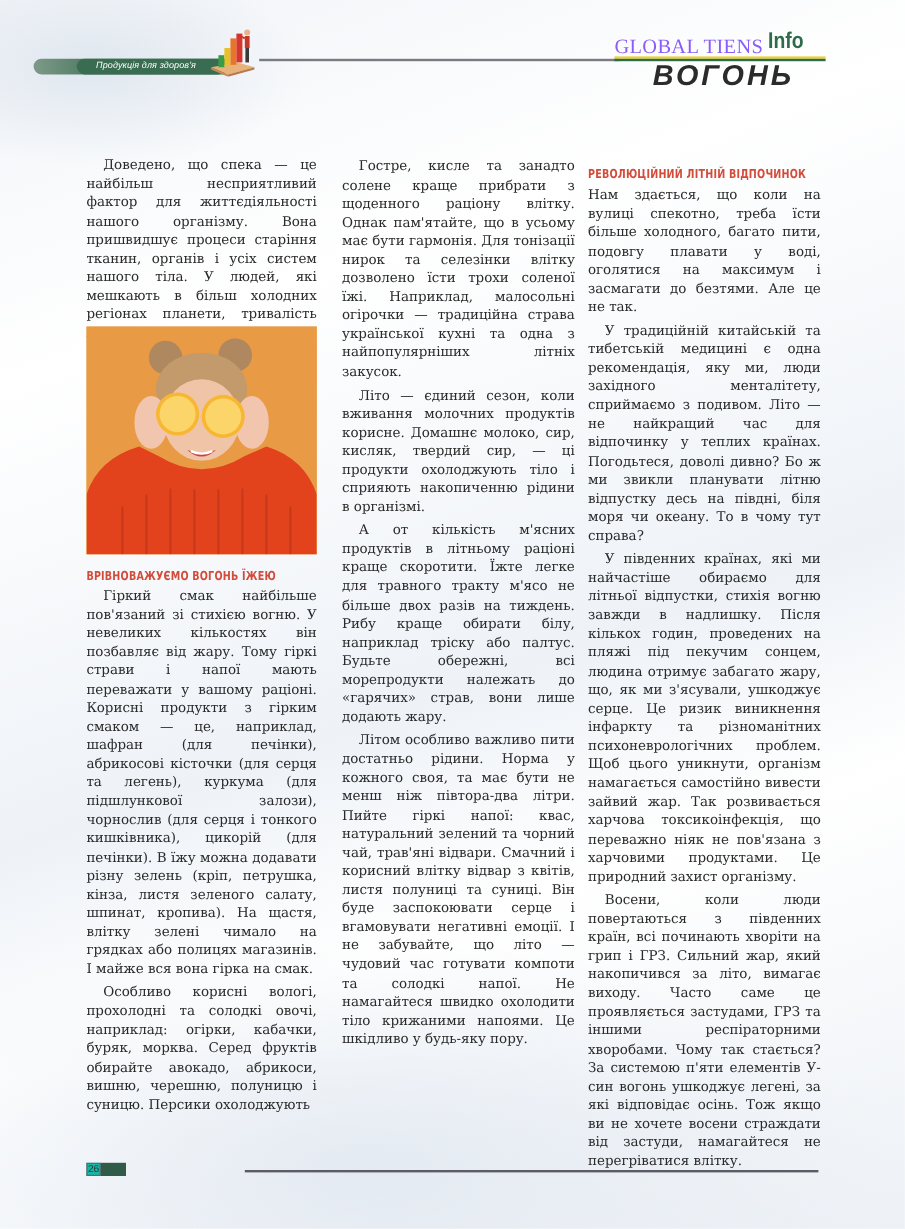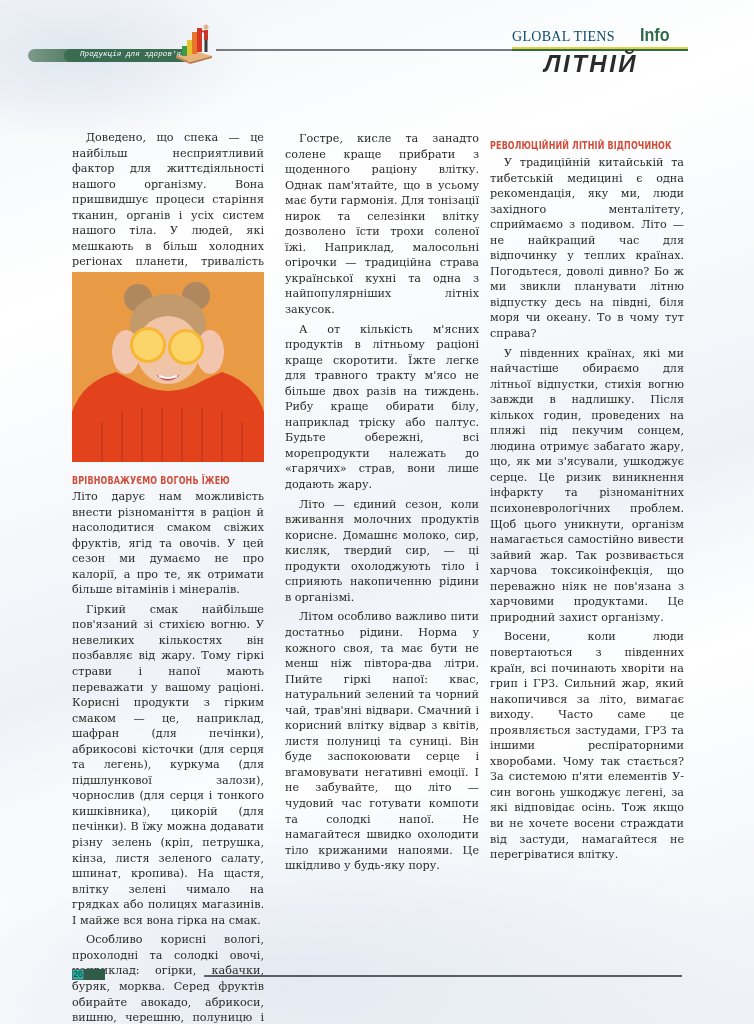--- a/index.html
+++ b/index.html
@@ -13,28 +13,28 @@
     .bg-shape1 { position: absolute; left: 0; top: 0; width: 260px; height: 140px;
       background: radial-gradient(ellipse at 30% 40%, rgba(210,220,232,0.6), rgba(255,255,255,0) 70%); }
     .bg-shape2 { position: absolute; left: 0; top: 780px; width: 754px; height: 244px;
       background: radial-gradient(ellipse at 40% 80%, rgba(215,224,236,0.6), rgba(255,255,255,0) 70%); }
 
     
     .header-pill { position: absolute; left: 28px; top: 49px; width: 160px; height: 13px;
       border-radius: 7px; background: linear-gradient(90deg, #7d9a88 0%, #4f7a62 30%, #2f6549 100%); }
     .header-pill-dark { position: absolute; left: 64px; top: 49px; width: 124px; height: 13px;
       border-radius: 7px 0 0 7px; background: #3a6c51; }
-    .header-pill-text { position: absolute; left: 80px; top: 50px; font-family: Liberation Mono, monospace;
+    .header-pill-text { position: absolute; left: 80px; top: 50px; font-family: Liberation Sans, sans-serif;
       font-size: 7.5px; font-style: italic; color: #ffffff; letter-spacing: 0.1px; }
     .header-icon { position: absolute; left: 172px; top: 22px; width: 44px; height: 42px; }
     .header-line { position: absolute; left: 216px; top: 49px; width: 300px; height: 2px; background: #7a7a80; }
 
     .brand { position: absolute; left: 512px; top: 26px; width: 180px; }
-    .brand-global { position: absolute; left: 0; top: 3px; font-family: "Liberation Serif", serif; font-size: 14px;
-      color: #0c4a6e; letter-spacing: 0.3px; white-space: nowrap; }
+    .brand-global { position: absolute; left: 0; top: 3px; font-family: "Liberation Serif", serif; font-size: 17px;
+      color: #8b5cf6; letter-spacing: 0.3px; white-space: nowrap; }
     .brand-info { position: absolute; left: 128px; top: -2px; font-family: "Liberation Sans", sans-serif; font-weight: bold;
       font-size: 19px; color: #2f6b4a; transform: scaleX(0.85); transform-origin: left; }
     .brand-bar-y { position: absolute; left: 0; top: 21px; width: 176px; height: 2px; background: #e6d33a; }
     .brand-bar-g { position: absolute; left: 0; top: 23px; width: 176px; height: 2px; background: #2f6b4a; }
     .brand-ukraine { position: absolute; left: 32px; top: 24px; font-family: "Liberation Sans", sans-serif; font-weight: bold;
       font-style: italic; font-size: 24px; color: #2b2b2b; letter-spacing: 2.5px; }
 
     
     .col { position: absolute; font-size: 11.2px; line-height: 15.55px; text-align: justify; hyphens: manual; }
     .col p { text-indent: 14px; margin-bottom: 4px; }
@@ -85,21 +85,21 @@
     <rect x="32.5" y="18" width="3" height="12" fill="#3a3a3a"></rect>
     <line x1="32" y1="10" x2="26" y2="7" stroke="#c8362a" stroke-width="1.5"></line>
   </svg>
   <div class="header-line"></div>
 
   <div class="brand">
     <span class="brand-global">GLOBAL TIENS</span>
     <span class="brand-info">Info</span>
     <div class="brand-bar-y"></div>
     <div class="brand-bar-g"></div>
-    <span class="brand-ukraine">ЛІТНІЙ</span>
+    <span class="brand-ukraine">ВОГОНЬ</span>
   </div>
 </div>
 
 <div class="col col1">
   <p>Доведено, що спека — це найбільш несприятливий фактор для життєдіяльності нашого організму. Вона пришвидшує процеси старіння тканин, органів і усіх систем нашого тіла. У людей, які мешкають в більш холодних регіонах планети, тривалість життя довша.</p>
 </div>
 
 <div class="photo">
   <svg width="192" height="190" viewBox="0 0 192 190">
     <rect width="192" height="190" fill="#e99a45"></rect>
@@ -122,34 +122,34 @@
     <path d="M87 104 Q96 108 105 104" stroke="#fff" stroke-width="2" fill="none"></path>
 
     <path d="M0 190 L0 140 Q10 110 44 100 L60 108 Q96 130 132 108 L150 100 Q182 110 192 140 L192 190 Z" fill="#e2431c"></path>
     <path d="M30 150 L30 190 M50 140 L50 190 M70 135 L70 190 M90 136 L90 190 M110 136 L110 190 M130 135 L130 190 M150 140 L150 190 M170 150 L170 190" stroke="#c8361a" stroke-width="1.5"></path>
   </svg>
 </div>
 
 <div class="section-heading h1">ВРІВНОВАЖУЄМО ВОГОНЬ ЇЖЕЮ</div>
 
 <div class="col col1b">
-  <p class="noindent">Літо дарує нам можливість внести різноманіття в раціон й насолодитися смаком свіжих фруктів, ягід та овочів. У цей сезон ми думаємо не про калорії, а про те, як отримати більше вітамінів і мінералів.</p>
   <p>Гіркий смак найбільше пов'язаний зі стихією вогню. У невеликих кількостях він позбавляє від жару. Тому гіркі страви і напої мають переважати у вашому раціоні. Корисні продукти з гірким смаком — це, наприклад, шафран (для печінки), абрикосові кісточки (для серця та легень), куркума (для підшлункової залози), чорнослив (для серця і тонкого кишківника), цикорій (для печінки). В їжу можна додавати різну зелень (кріп, петрушка, кінза, листя зеленого салату, шпинат, кропива). На щастя, влітку зелені чимало на грядках або полицях магазинів. І майже вся вона гірка на смак.</p>
   <p>Особливо корисні вологі, прохолодні та солодкі овочі, наприклад: огірки, кабачки, буряк, морква. Серед фруктів обирайте авокадо, абрикоси, вишню, черешню, полуницю і суницю. Персики охолоджують</p>
 </div>
 
 <div class="col col2">
   <p>Гостре, кисле та занадто солене краще прибрати з щоденного раціону влітку. Однак пам'ятайте, що в усьому має бути гармонія. Для тонізації нирок та селезінки влітку дозволено їсти трохи соленої їжі. Наприклад, малосольні огірочки — традиційна страва української кухні та одна з найпопулярніших літніх закусок.</p>
+  <p>Літо — єдиний сезон, коли вживання молочних продуктів корисне. Домашнє молоко, сир, кисляк, твердий сир, — ці продукти охолоджують тіло і сприяють накопиченню рідини в організмі.</p>
   <p>А от кількість м'ясних продуктів в літньому раціоні краще скоротити. Їжте легке для травного тракту м'ясо не більше двох разів на тиждень. Рибу краще обирати білу, наприклад тріску або палтус. Будьте обережні, всі морепродукти належать до «гарячих» страв, вони лише додають жару.</p>
-  <p>Літо — єдиний сезон, коли вживання молочних продуктів корисне. Домашнє молоко, сир, кисляк, твердий сир, — ці продукти охолоджують тіло і сприяють накопиченню рідини в організмі.</p>
   <p>Літом особливо важливо пити достатньо рідини. Норма у кожного своя, та має бути не менш ніж півтора-два літри. Пийте гіркі напої: квас, натуральний зелений та чорний чай, трав'яні відвари. Смачний і корисний влітку відвар з квітів, листя полуниці та суниці. Він буде заспокоювати серце і вгамовувати негативні емоції. І не забувайте, що літо — чудовий час готувати компоти та солодкі напої. Не намагайтеся швидко охолодити тіло крижаними напоями. Це шкідливо у будь-яку пору.</p>
 </div>
 
 <div class="section-heading h2">РЕВОЛЮЦІЙНИЙ ЛІТНІЙ ВІДПОЧИНОК</div>
 <div class="col col3">
+  <p class="noindent">Нам здається, що коли на вулиці спекотно, треба їсти більше холодного, багато пити, подовгу плавати у воді, оголятися на максимум і засмагати до безтями. Але це не так.</p>
   <p>У традиційній китайській та тибетській медицині є одна рекомендація, яку ми, люди західного менталітету, сприймаємо з подивом. Літо — не найкращий час для відпочинку у теплих країнах. Погодьтеся, доволі дивно? Бо ж ми звикли планувати літню відпустку десь на півдні, біля моря чи океану. То в чому тут справа?</p>
   <p>У південних країнах, які ми найчастіше обираємо для літньої відпустки, стихія вогню завжди в надлишку. Після кількох годин, проведених на пляжі під пекучим сонцем, людина отримує забагато жару, що, як ми з'ясували, ушкоджує серце. Це ризик виникнення інфаркту та різноманітних психоневрологічних проблем. Щоб цього уникнути, організм намагається самостійно вивести зайвий жар. Так розвивається харчова токсикоінфекція, що переважно ніяк не пов'язана з харчовими продуктами. Це природний захист організму.</p>
   <p>Восени, коли люди повертаються з південних країн, всі починають хворіти на грип і ГРЗ. Сильний жар, який накопичився за літо, вимагає виходу. Часто саме це проявляється застудами, ГРЗ та іншими респіраторними хворобами. Чому так стається? За системою п'яти елементів У-син вогонь ушкоджує легені, за які відповідає осінь. Тож якщо ви не хочете восени страждати від застуди, намагайтеся не перегріватися влітку.</p>
 </div>
 
 <div>
   <div class="page-num">26</div>
   <div class="footer-bar"></div>
   <span class="footer-slogan">Better Tiens, Better Life</span>
   <div class="footer-line"></div>

